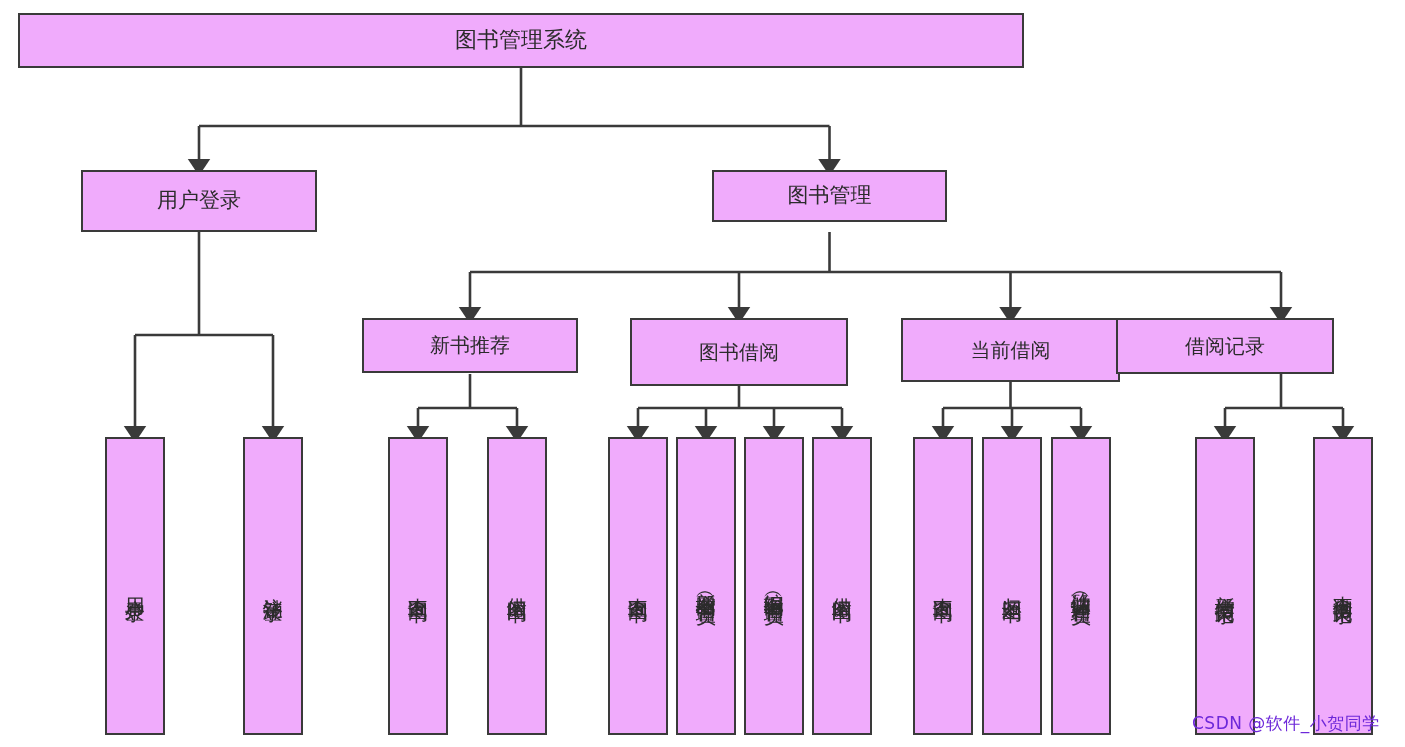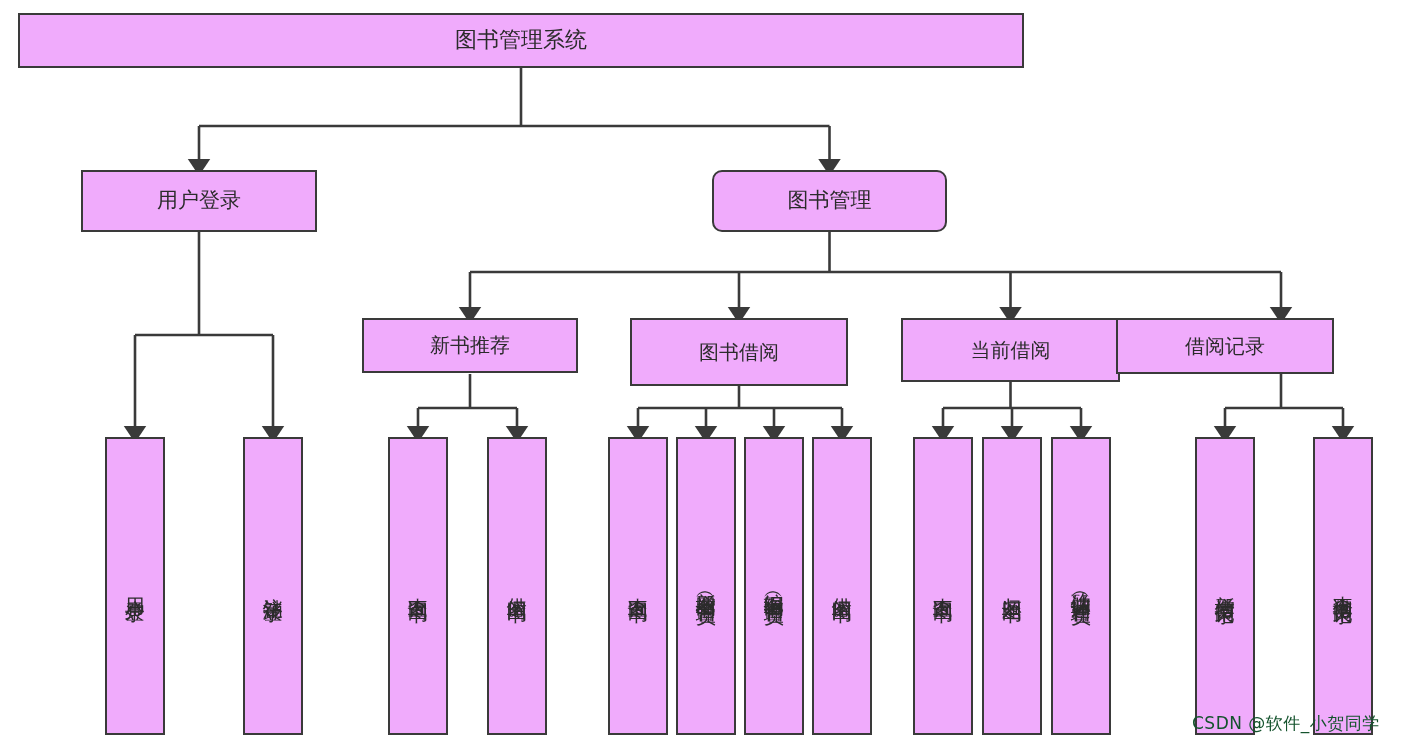--- a/index.html
+++ b/index.html
@@ -117,21 +117,21 @@
       </g>
   </svg>
 
   <div id="nodes-layer">
       <div class="node level-root" style="left: 18px; top: 13px; width: 1006px; height: 55px;">
         <span>图书管理系统</span>
       </div>
       <div class="node level-1" style="left: 81px; top: 170px; width: 236px; height: 62px;">
         <span>用户登录</span>
       </div>
-      <div class="node level-1" style="left: 712px; top: 170px; width: 235px; height: 62px; border-radius: 10px;">
+      <div class="node level-1" style="left: 712px; top: 170px; width: 235px; height: 52px;">
         <span>图书管理</span>
       </div>
       <div class="node level-2" style="left: 362px; top: 318px; width: 216px; height: 55px;">
         <span>新书推荐</span>
       </div>
       <div class="node level-2" style="left: 630px; top: 318px; width: 218px; height: 68px;">
         <span>图书借阅</span>
       </div>
       <div class="node level-2" style="left: 901px; top: 318px; width: 219px; height: 64px;">
         <span>当前借阅</span>
@@ -173,15 +173,15 @@
         <span class="vtext">确认归还（管理员）</span>
       </div>
       <div class="node leaf" style="left: 1195px; top: 437px; width: 60px; height: 298px;">
         <span class="vtext">新增借阅记录</span>
       </div>
       <div class="node leaf" style="left: 1313px; top: 437px; width: 60px; height: 298px;">
         <span class="vtext">查询借阅记录</span>
       </div>
     </div>
 
-  <div class="watermark" style="left: 1192px; top: 712px; color: #14532d;">CSDN @软件_小贺同学</div>
+  <div class="watermark" style="left: 1192px; top: 712px; color: #6d28d9;">CSDN @软件_小贺同学</div>
 
 </div>
 
 </body></html>

